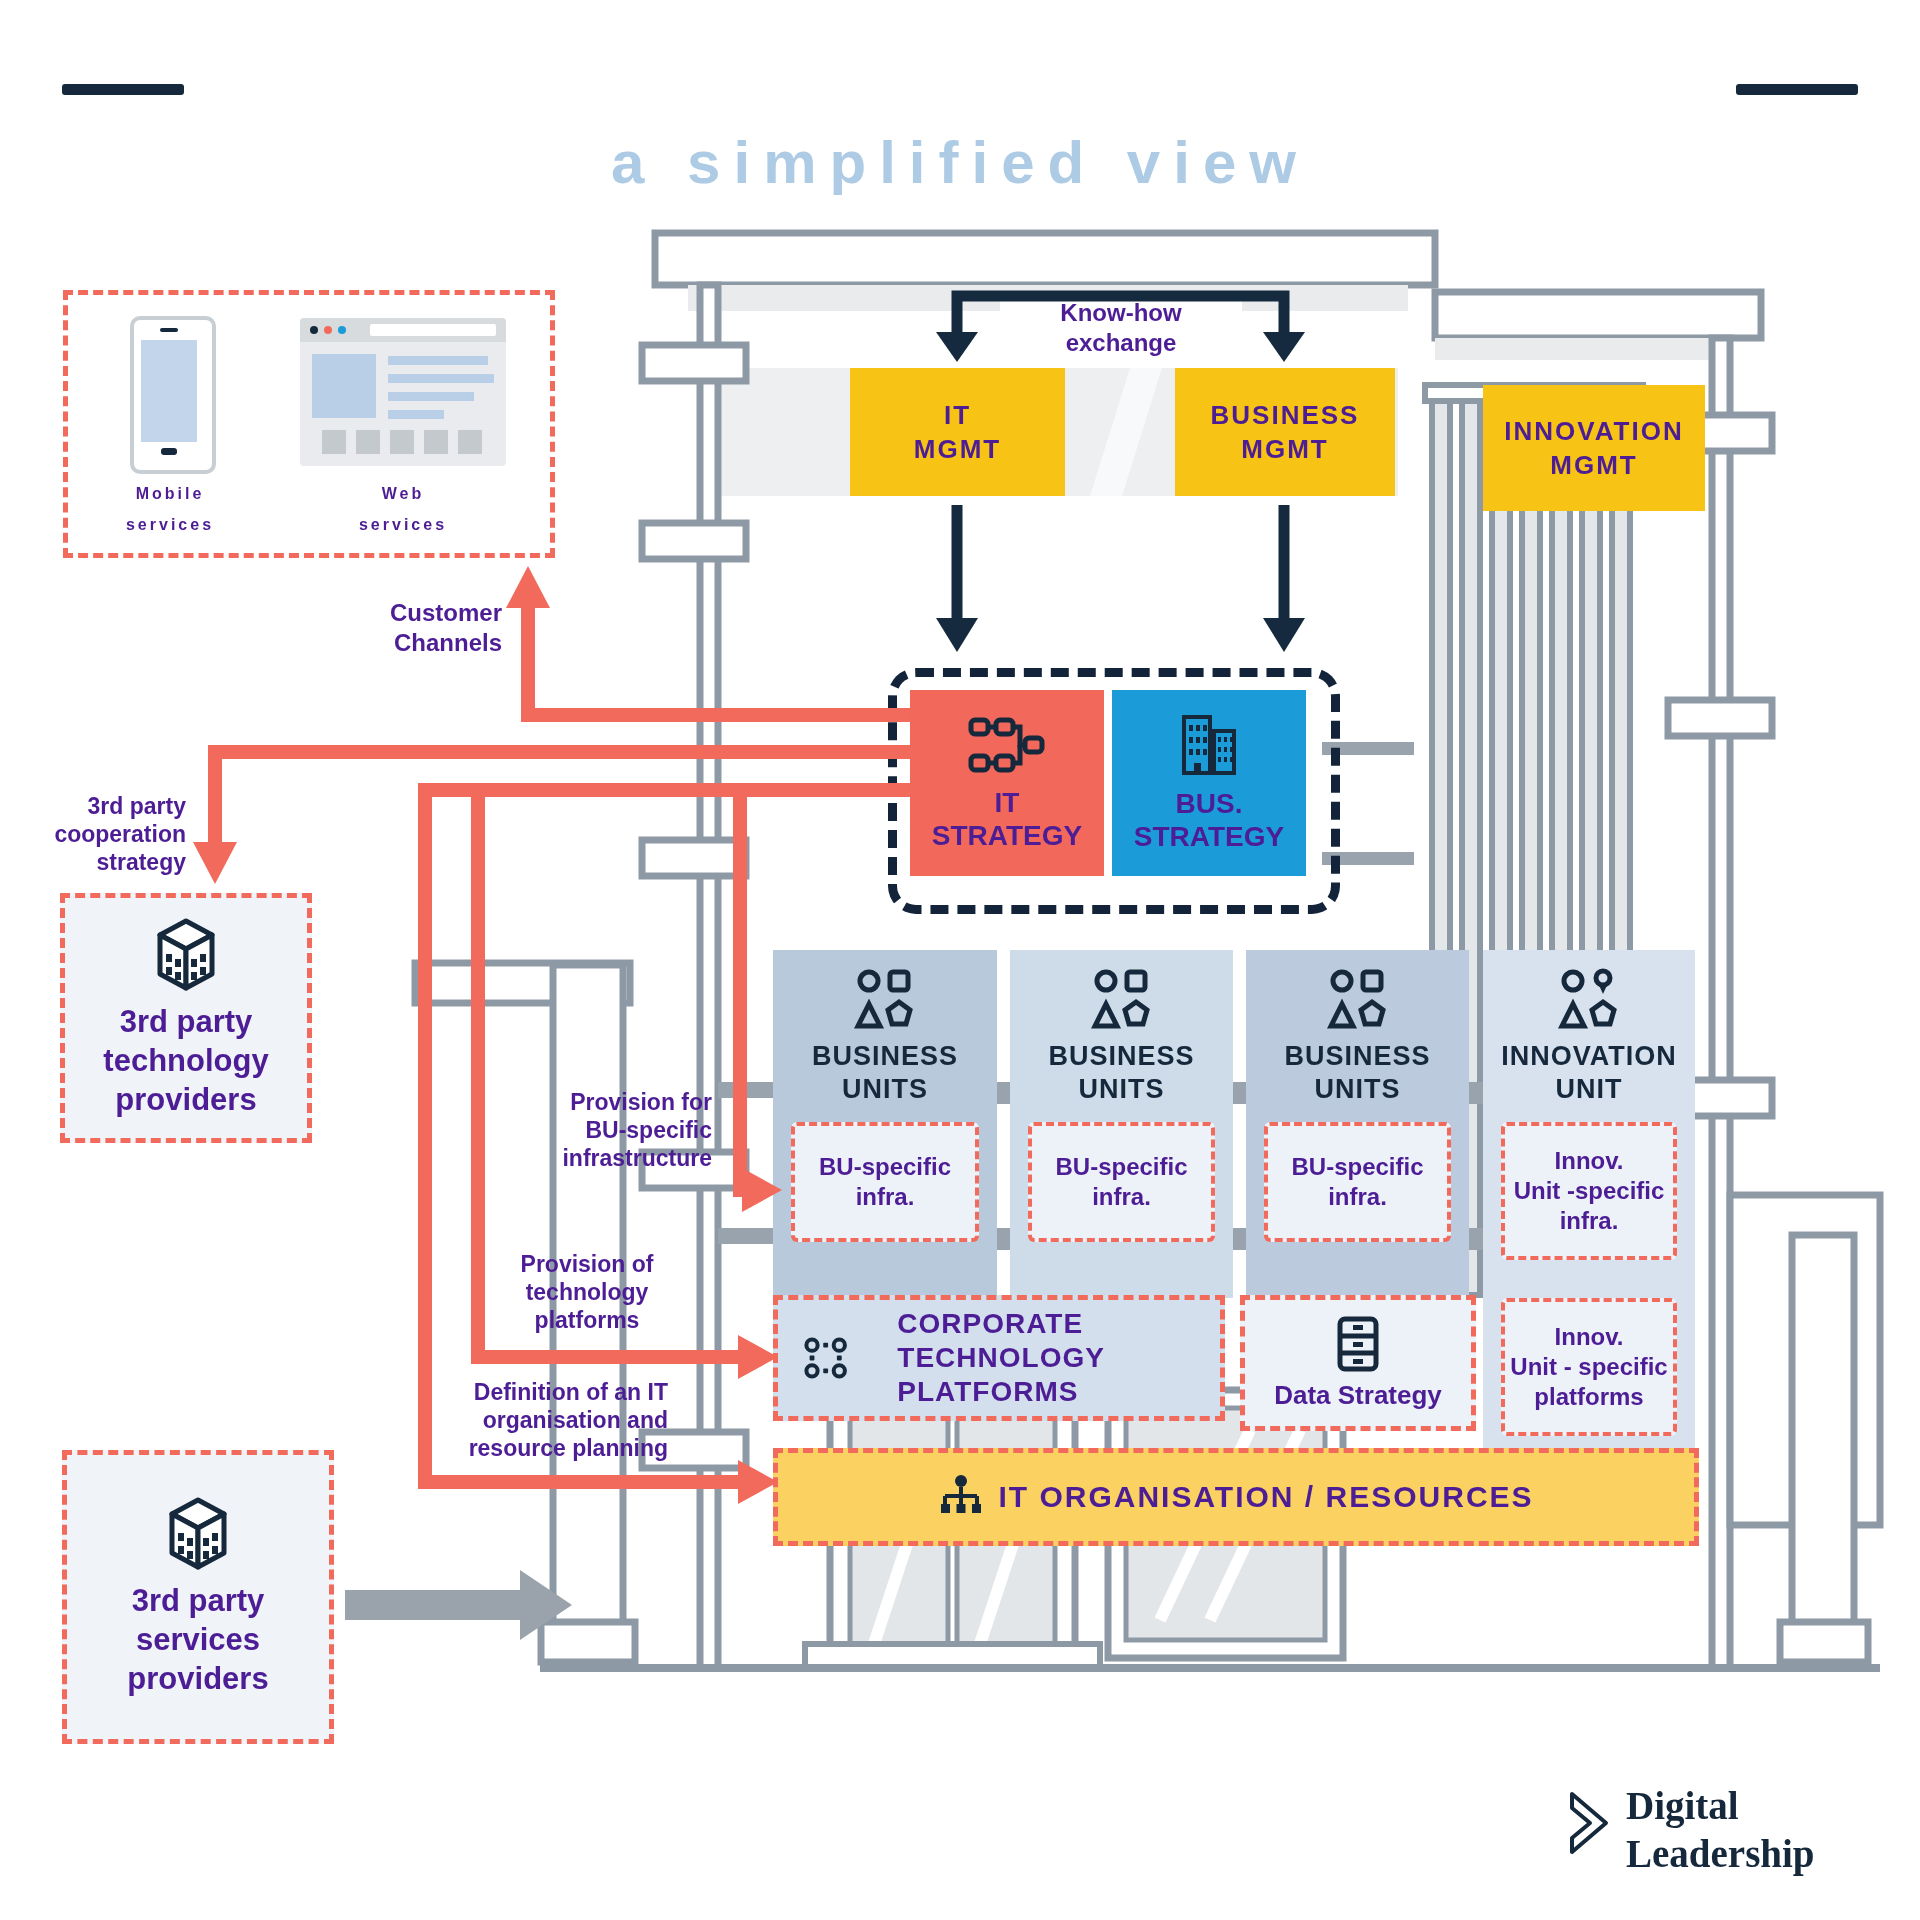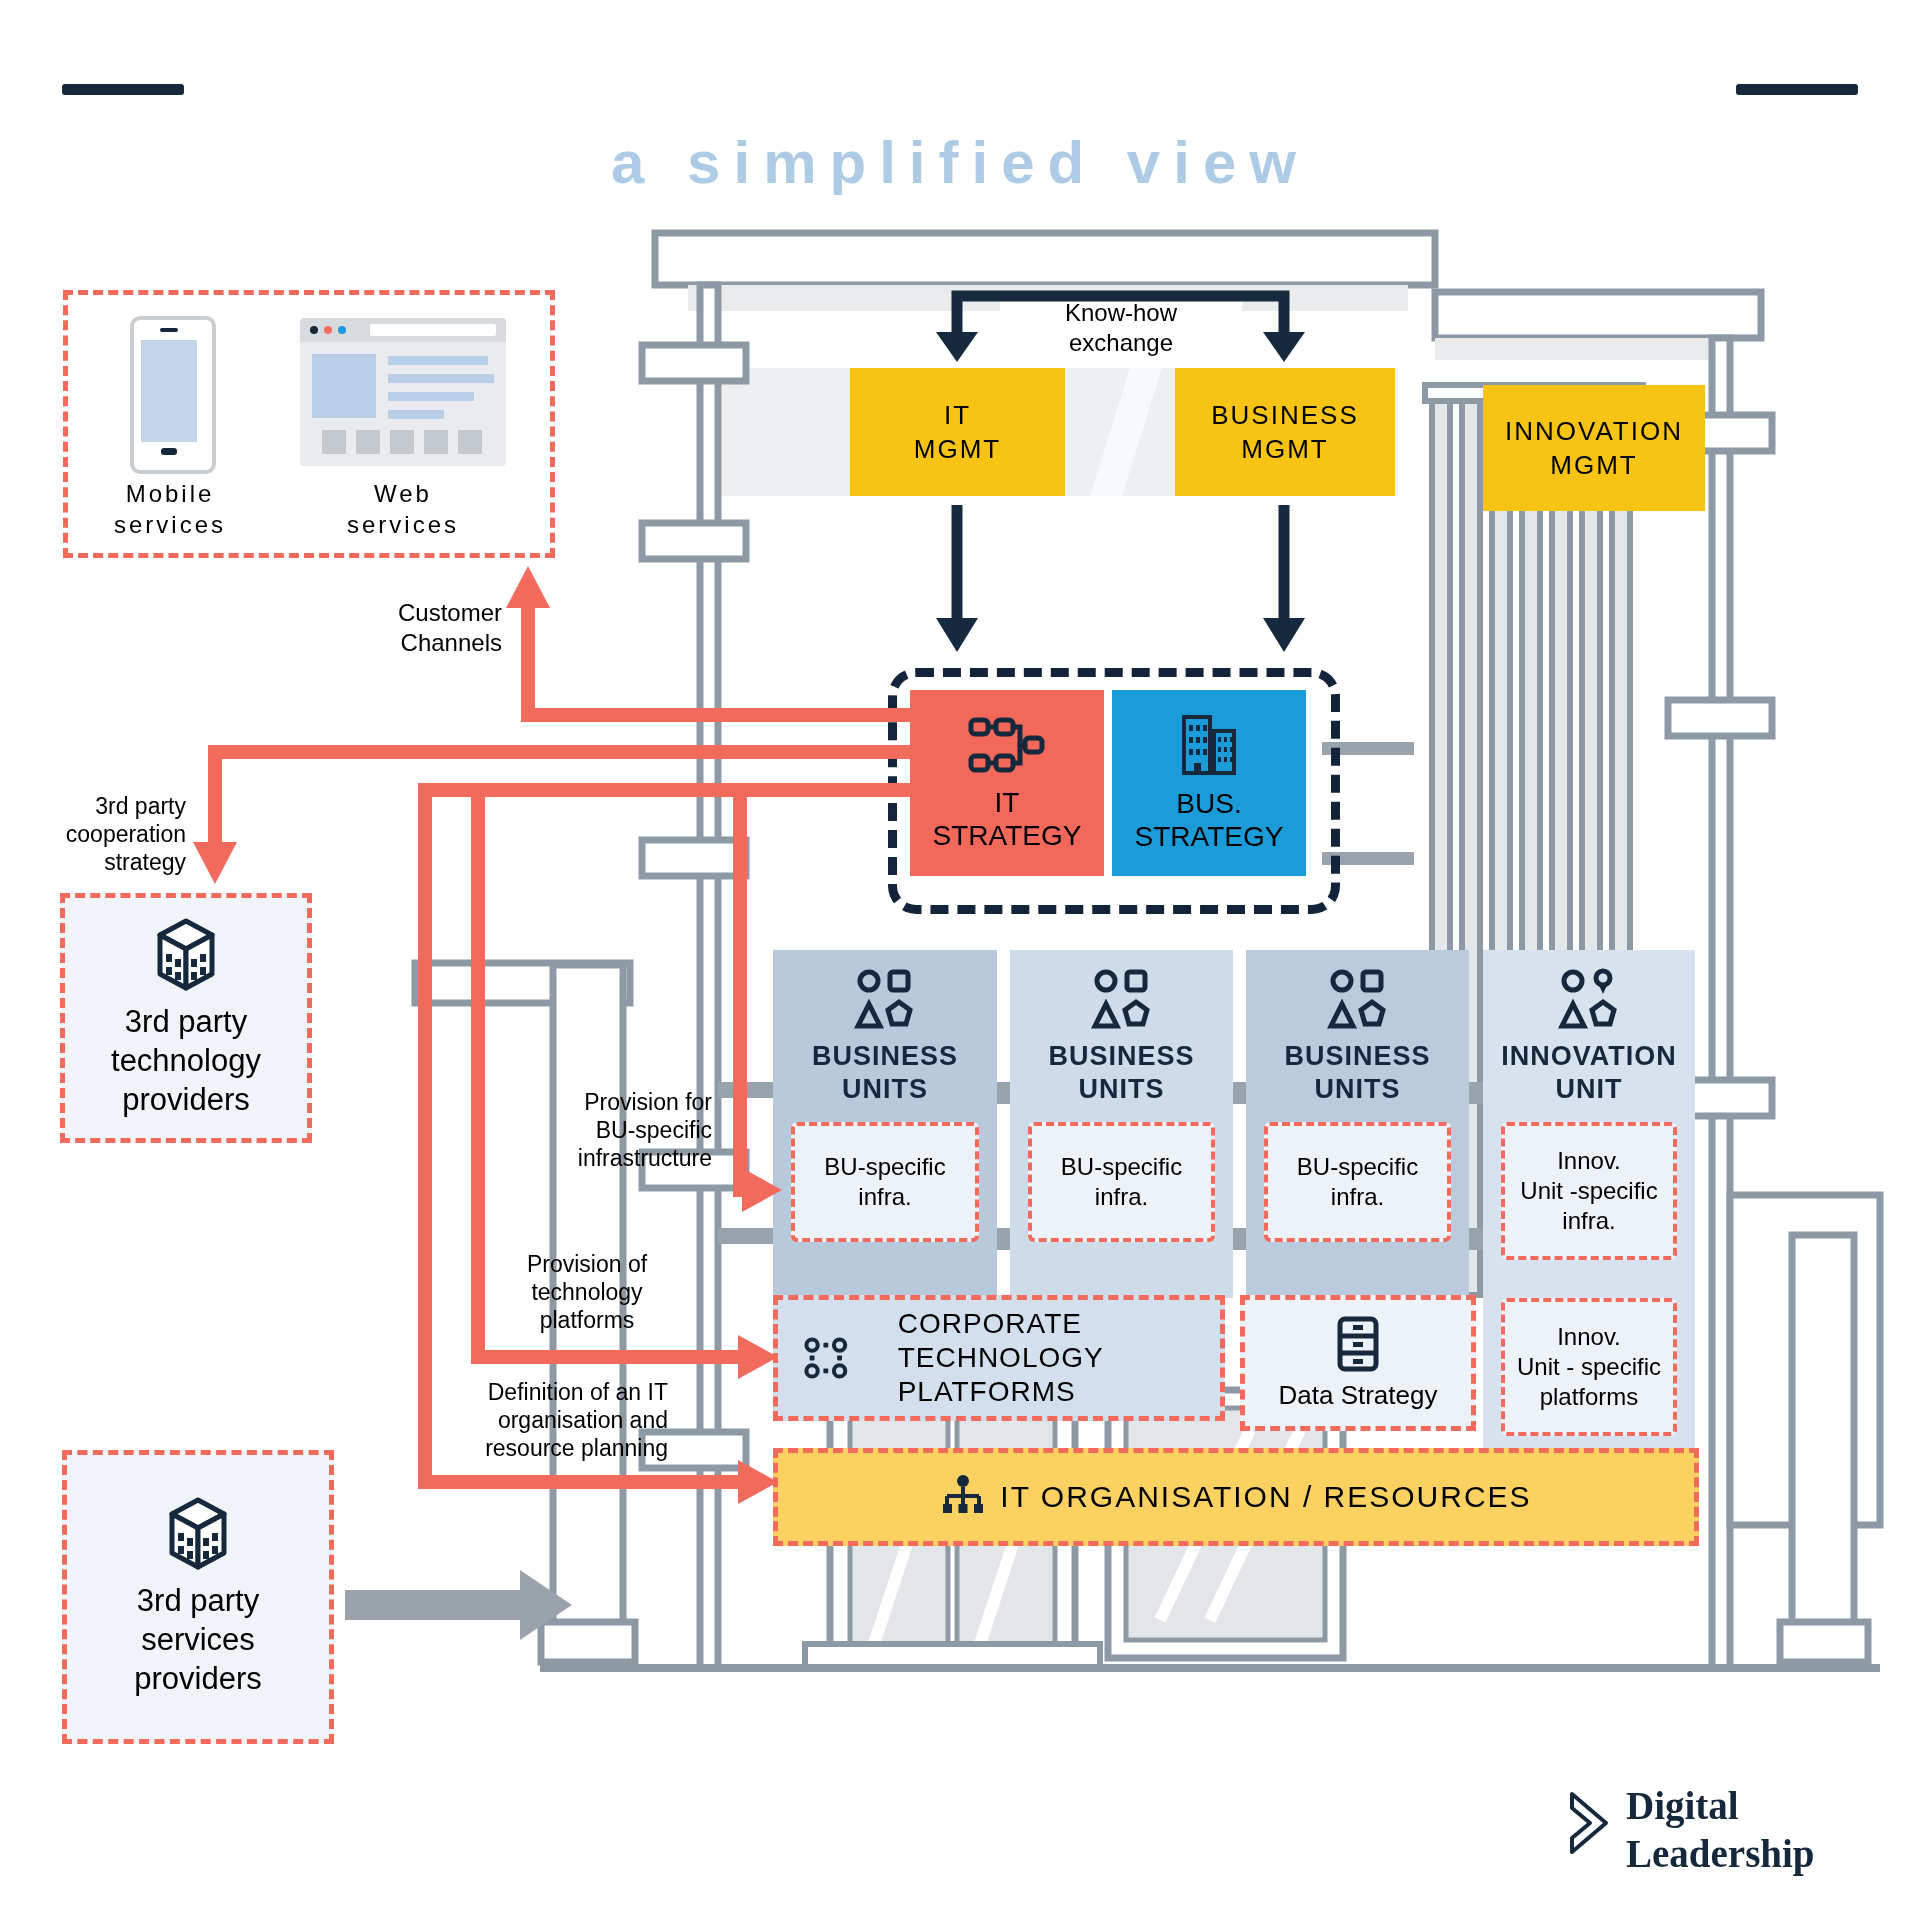--- a/index.html
+++ b/index.html
@@ -1,19 +1,19 @@
 <!DOCTYPE html>
 <html><head>
 <meta charset="utf-8">
 <style>
   html,body{margin:0;padding:0;background:#ffffff;}
   #canvas{position:relative;width:1920px;height:1920px;background:#ffffff;overflow:hidden;
           font-family:"Liberation Sans",sans-serif;}
   .abs{position:absolute;}
-  .t{white-space:pre-line;color:#000000;font-weight:normal;}
+  .t{white-space:pre-line;color:#4c1d95;font-weight:bold;}
   .ctr{display:flex;flex-direction:column;align-items:center;justify-content:center;text-align:center;}
   .row{display:flex;flex-direction:row;align-items:center;}
   svg{display:block;}
 
   
   .title{left:0;top:44px;width:1920px;text-align:center;font-size:74px;font-weight:800;
          color:#16283C;letter-spacing:5px;}
   .tdash{top:84px;width:122px;height:11px;background:#16283C;border-radius:3px;}
   .subtitle{left:0;top:128px;width:1920px;text-align:center;font-size:60px;font-weight:bold;
             color:#AECBE5;letter-spacing:13px;}
@@ -28,21 +28,21 @@
   .phone .screen{position:absolute;left:7px;top:20px;width:56px;height:102px;background:#C2D5EB;}
   .phone .ear{position:absolute;left:26px;top:8px;width:18px;height:4px;background:#16283C;border-radius:2px;}
   .phone .home{position:absolute;left:27px;top:128px;width:16px;height:7px;background:#16283C;border-radius:3px;}
   .browser{left:300px;top:318px;width:206px;height:148px;background:#E9EBEE;border-radius:4px;}
   .browser .bar{position:absolute;left:0;top:0;width:206px;height:24px;background:#D7DBDE;border-radius:4px 4px 0 0;}
   .dot{position:absolute;top:8px;width:8px;height:8px;border-radius:50%;}
   .browser .url{position:absolute;left:70px;top:6px;width:126px;height:12px;background:#fff;border-radius:2px;}
   .browser .hero{position:absolute;left:12px;top:36px;width:64px;height:64px;background:#B9CFE7;}
   .bline{position:absolute;left:88px;height:9px;background:#B9CFE7;}
   .thumb{position:absolute;top:112px;width:24px;height:24px;background:#C4C9CD;}
-  .svclabel{font-size:24px;letter-spacing:3px;line-height:31px;text-align:center;}
+  .svclabel{font-size:16px;letter-spacing:3px;line-height:31px;text-align:center;}
 
   
   .mgmt{background:#F7C315;font-size:26px;letter-spacing:2px;line-height:34px;}
   .knowhow{left:1000px;top:298px;width:242px;background:#fff;font-size:24px;line-height:30px;text-align:center;}
 
   
   .strategy-group{left:888px;top:668px;width:434px;height:228px;border:9px dashed #13243A;border-radius:28px;}
   .stratbox{top:690px;width:194px;height:186px;font-size:28px;line-height:33px;}
   .stratbox .t{margin-top:10px;}
 

